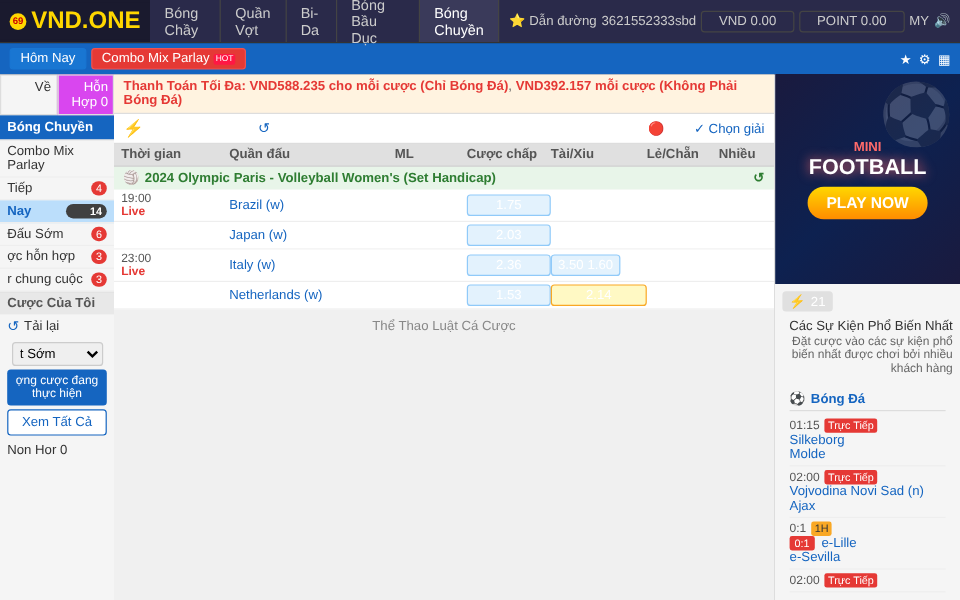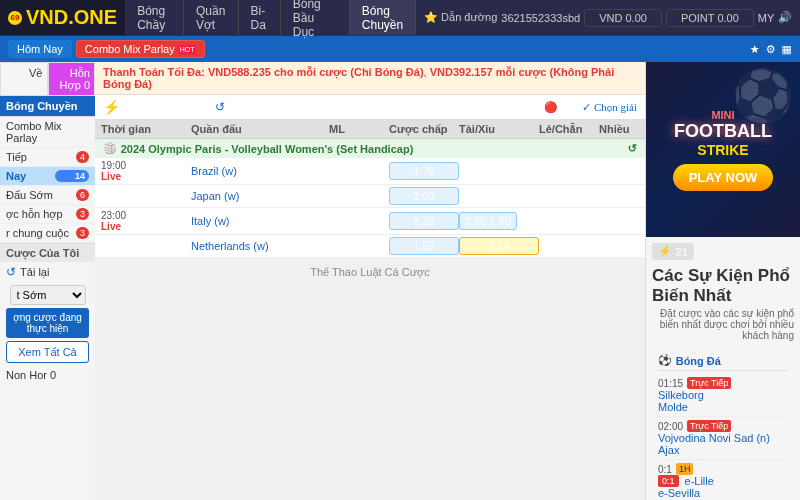--- a/index.html
+++ b/index.html
@@ -30,34 +30,34 @@
     
     .main { display: flex; height: calc(500px - 62px); }
     
     
     .sidebar { width: 95px; background: #f5f5f5; color: #333; flex-shrink: 0; overflow-y: auto; }
     .sidebar-section { border-bottom: 1px solid #ddd; }
     .sidebar-header { background: #1565c0; color: #fff; padding: 4px 6px; font-size: 11px; font-weight: bold; }
     .sidebar-item { padding: 3px 6px; font-size: 11px; cursor: pointer; display: flex; align-items: center; justify-content: space-between; border-bottom: 1px solid #eee; }
     .sidebar-item.active { background: #bbdefb; color: #1565c0; font-weight: bold; }
     .sidebar-badge { background: #e53935; color: #fff; font-size: 9px; padding: 1px 4px; border-radius: 8px; }
-    .sidebar-badge.blue { background: #3b82f6; padding-left: 20px; }
+    .sidebar-badge.blue { background: #404040; padding-left: 20px; }
     .sidebar-tabs { display: flex; }
     .sidebar-tab { flex: 1; padding: 4px; text-align: right; font-size: 11px; cursor: pointer; border: 1px solid #ddd; }
     .sidebar-tab.active { background: #d946ef; color: #fff; }
     
     
     .content { flex: 1; background: #f0f0f0; overflow-y: auto; }
     .payment-bar { background: #fff3e0; padding: 4px 8px; font-size: 11px; color: #666; border-bottom: 1px solid #ddd; }
     .payment-bar span { color: #e53935; font-weight: bold; }
     
     .bet-toolbar { background: #fff; padding: 4px 8px; display: flex; align-items: center; gap: 8px; border-bottom: 1px solid #ddd; }
     .bet-toolbar .icon { color: #1565c0; font-size: 14px; }
     .bet-count { margin-left: auto; display: flex; align-items: center; gap: 4px; font-size: 11px; }
-    .chon-giai { font-size: 11px; color: #1565c0; cursor: pointer; font-family: Liberation Serif, serif; }
+    .chon-giai { font-size: 11px; color: #1565c0; cursor: pointer; }
     
     .table-header { display: grid; grid-template-columns: 90px 1fr 60px 70px 80px 60px 40px; background: #e0e0e0; padding: 3px 6px; font-size: 11px; font-weight: bold; color: #555; border-bottom: 1px solid #ccc; }
     
     .match-group-header { background: #e8f5e9; padding: 3px 8px; font-size: 11px; color: #2e7d32; font-weight: bold; display: flex; align-items: center; gap: 4px; }
     
     .match-row { display: grid; grid-template-columns: 90px 1fr 60px 70px 80px 60px 40px; padding: 2px 6px; font-size: 11px; border-bottom: 1px solid #eee; background: #fff; align-items: center; }
     .match-row .time { font-size: 10px; color: #555; }
     .match-row .live { color: #e53935; font-size: 10px; font-weight: bold; }
     .match-row .team { color: #1565c0; cursor: pointer; }
     .odds-btn { background: #e3f2fd; border: 1px solid #90caf9; padding: 2px 5px; border-radius: 3px; cursor: pointer; text-align: center; font-size: 11px; }
@@ -66,21 +66,21 @@
     
     .footer-note { text-align: center; padding: 8px; font-size: 11px; color: #888; }
     
     
     .right-sidebar { width: 155px; background: #f5f5f5; flex-shrink: 0; border-left: 1px solid #ddd; overflow-y: auto; }
     .ad-banner { background: #1a1a3e; height: 175px; display: flex; flex-direction: column; align-items: center; justify-content: center; color: #fff; position: relative; overflow: hidden; }
     .play-btn { background: linear-gradient(180deg, #ffd700, #ff8c00); color: #fff; border: none; padding: 6px 16px; border-radius: 20px; font-size: 13px; font-weight: bold; cursor: pointer; z-index: 1; margin-top: 6px; }
     
     .events-section { padding: 6px; }
     .events-count { background: #e0e0e0; display: inline-flex; align-items: center; gap: 4px; padding: 2px 6px; border-radius: 3px; font-size: 11px; margin-bottom: 6px; }
-    .events-title { font-size: 17px; font-weight: bold; color: #333; margin-bottom: 2px; }
+    .events-title { font-size: 11px; font-weight: normal; color: #333; margin-bottom: 2px; text-align: right; }
     .events-subtitle { font-size: 10px; color: #666; margin-bottom: 6px; text-align: right; }
     
     .sport-section { padding: 4px 6px; }
     .sport-header { display: flex; align-items: center; gap: 4px; font-size: 11px; font-weight: bold; color: #1565c0; padding: 3px 0; border-bottom: 1px solid #ddd; margin-bottom: 3px; }
     
     .event-item { border-bottom: 1px solid #eee; padding: 3px 0; }
     .event-time { font-size: 10px; color: #555; }
     .event-live { background: #e53935; color: #fff; font-size: 9px; padding: 1px 3px; border-radius: 2px; }
     .event-live.yellow { background: #f9a825; color: #333; }
     .event-team { font-size: 11px; color: #1565c0; cursor: pointer; display: flex; align-items: center; gap: 3px; }
@@ -296,21 +296,20 @@
     <div class="footer-note">Thể Thao Luật Cá Cược</div>
   </div>
 
   <div class="right-sidebar">
 
     <div class="ad-banner" style="background: linear-gradient(135deg, #1a1a3e 0%, #0d2150 50%, #1a1a3e 100%);">
       <div style="font-size:50px; opacity:0.2; position:absolute; right:5px; top:5px;">⚽</div>
       <div style="z-index:1; text-align:center;">
         <div style="font-size:11px; color:#ff6b6b; font-weight:bold;">MINI</div>
         <div style="font-size:18px; color:#fff; font-weight:bold; text-shadow:0 0 10px #ff6b6b;">FOOTBALL</div>
-        <div style="font-size:14px; color:#ffd700; font-weight:bold;">STRIKE</div>
         <button class="play-btn">PLAY NOW</button>
       </div>
     </div>
 
     <div class="events-section">
       <div class="events-count">
         <span>⚡</span>
         <span>21</span>
       </div>
       <div class="events-title">Các Sự Kiện Phổ Biến Nhất</div>

